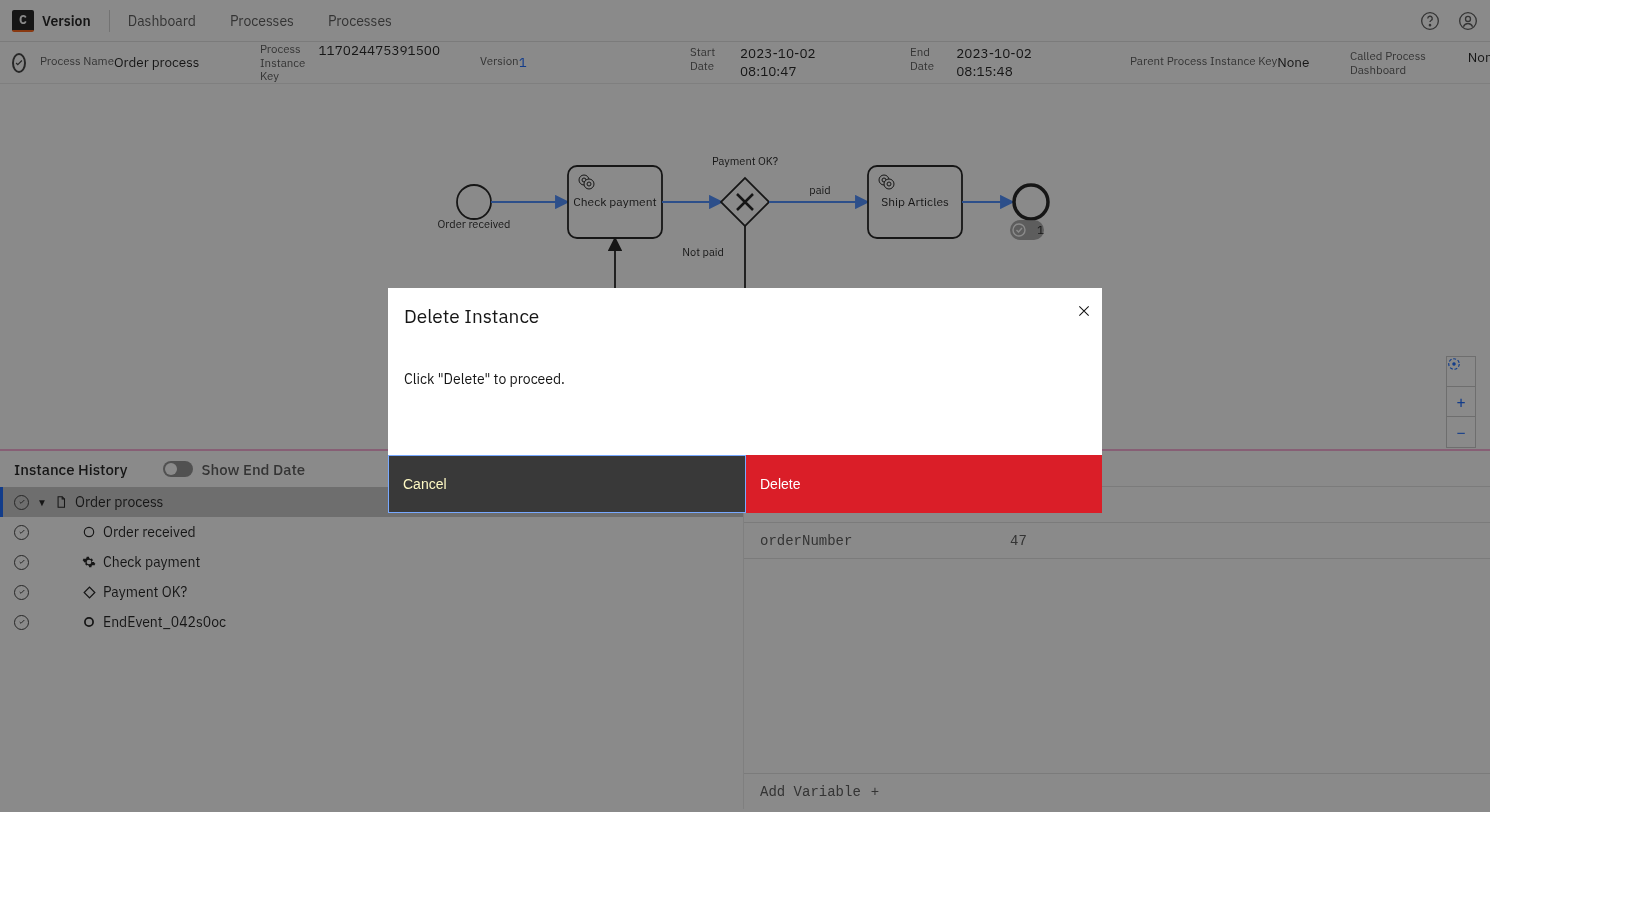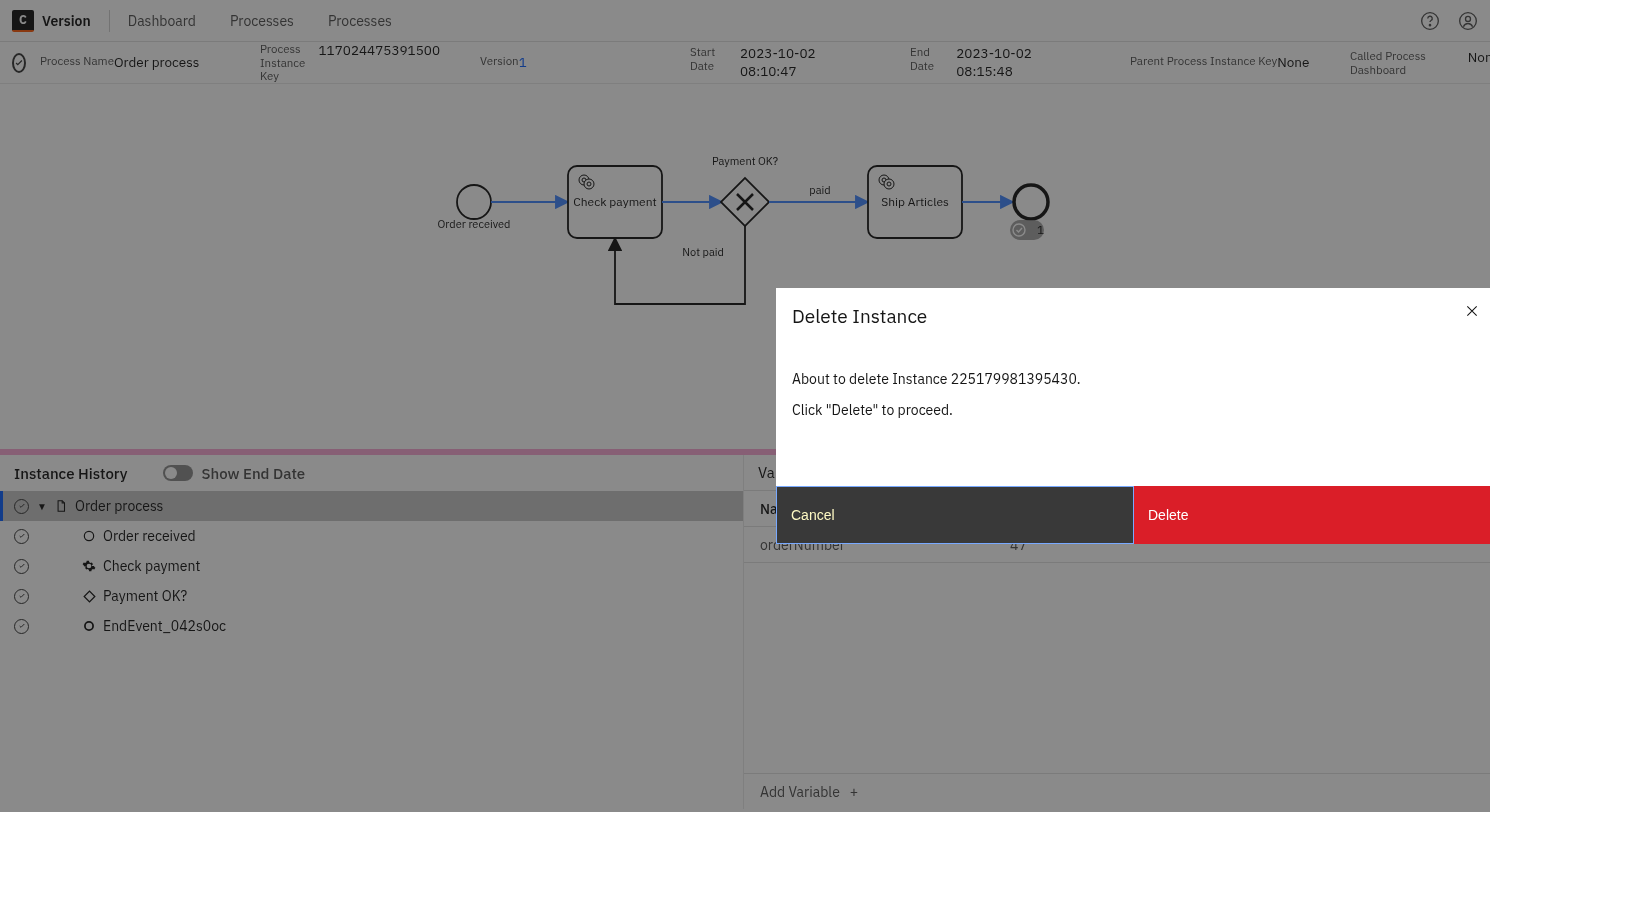--- a/index.html
+++ b/index.html
@@ -197,21 +197,21 @@
       font-size: 16px;
       cursor: pointer;
     }
     .zoom-btn:last-child {
       border-bottom: none;
     }
     
     .bottom {
       display: flex;
       height: 360px;
-      border-top: 6px solid #f9a8d4;
+      border-top: 2px solid #f9a8d4;
     }
     .left-panel {
       width: 744px;
       border-right: 1px solid #e8e8e8;
       display: flex;
       flex-direction: column;
     }
     .panel-header {
       height: 36px;
       padding: 0 14px;
@@ -281,20 +281,21 @@
       width: 16px;
       height: 16px;
       display: flex;
       align-items: center;
       justify-content: center;
     }
     .right-panel {
       flex: 1;
       display: flex;
       flex-direction: column;
+      font-family: Liberation Mono, monospace;
     }
     .vars-table {
       flex: 1;
     }
     .vars-header {
       display: flex;
       height: 36px;
       align-items: center;
       padding: 0 16px;
       font-weight: 500;
@@ -323,21 +324,21 @@
       gap: 10px;
       border-top: 1px solid #e0e0e0;
     }
     
     .overlay {
       position: absolute;
       inset: 0;
       background: rgba(22, 22, 22, 0.5);
       display: flex;
       align-items: flex-start;
-      justify-content: flex-end;
+      justify-content: center;
       padding-top: 288px;
     }
     .modal {
       width: 714px;
       background: #fff;
     }
     .modal-title {
       font-size: 19px;
       padding: 16px 16px 8px;
       color: #161616;
@@ -626,21 +627,20 @@
   <div class="modal">
     <div class="modal-title">
       <span>Delete Instance</span>
       <div class="modal-close">
         <svg viewBox="0 0 24 24" width="16" height="16" stroke="#161616" stroke-width="1.6">
             <path d="M5 5l14 14M19 5L5 19"></path>
           </svg>
       </div>
     </div>
     <div class="modal-body">
-      <div>About to delete Instance 225179981395430.</div>
       <div>Click "Delete" to proceed.</div>
     </div>
     <div class="modal-actions">
       <button class="btn-cancel">Cancel</button>
       <button class="btn-delete">Delete</button>
     </div>
   </div>
 </div>
 
 </body></html>

